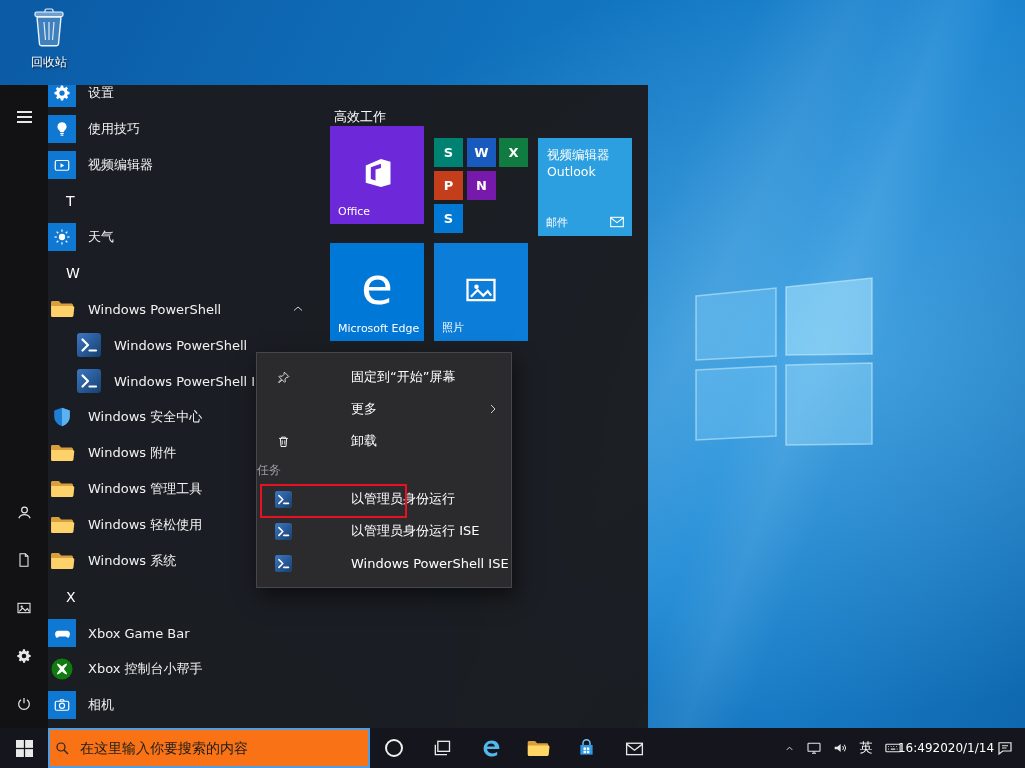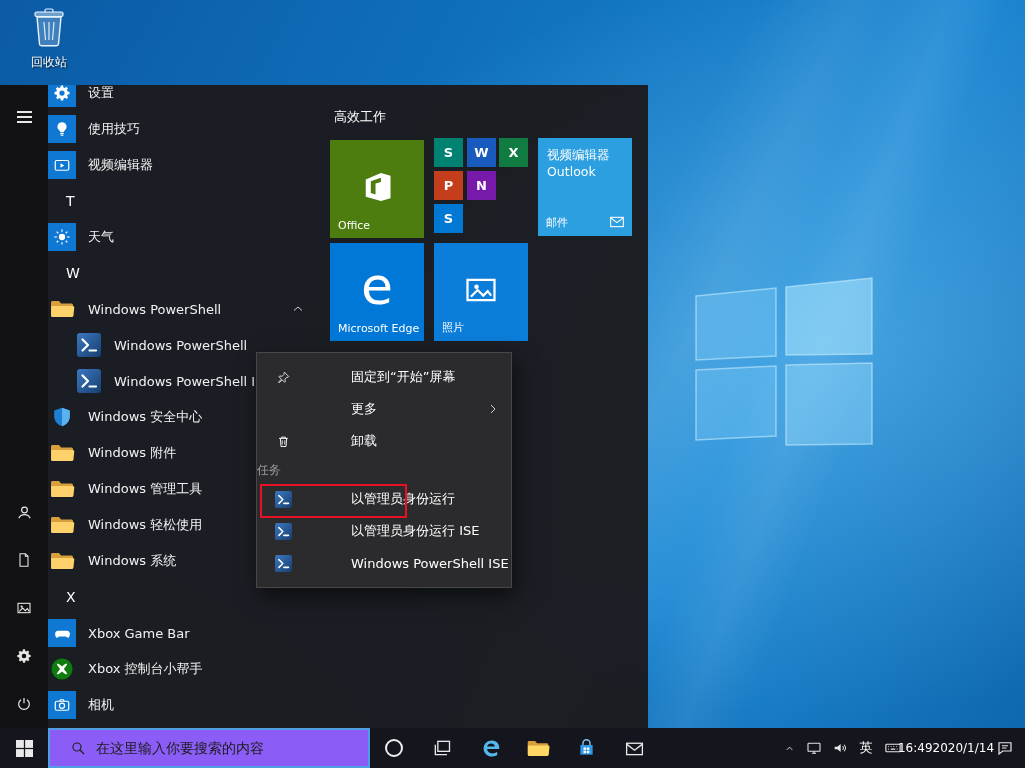--- a/index.html
+++ b/index.html
@@ -36,21 +36,21 @@
   .blue-tile{background:#0e78d2;}
   .app-label{font-size:13px;color:#f2f2f2;white-space:nowrap;}
   .section-header{height:36px;display:flex;align-items:center;padding-left:18px;font-size:14px;color:#fff;}
   .chev-up{margin-left:auto;margin-right:24px;display:flex;}
 
   
   .tiles{position:absolute;left:330px;top:0;width:318px;height:100%;}
   .tiles-title{position:absolute;left:4px;top:23px;font-size:13px;color:#fff;}
   .tile{position:absolute;width:94px;height:98px;color:#fff;display:flex;align-items:center;justify-content:center;}
   .tile-label{position:absolute;left:8px;bottom:6px;font-size:11px;color:#fff;}
-  .tile-office{left:0;top:55px;background:#4d7c0f;}
+  .tile-office{left:0;top:41px;background:#6d28d9;}
   .small-grid{position:absolute;left:104px;top:53px;width:94px;height:98px;}
   .small-tile{position:absolute;width:29px;height:29px;display:flex;align-items:center;justify-content:center;font-size:13px;font-weight:bold;color:#fff;}
   .st-sway{left:0;top:0;background:#008272;}
   .st-word{left:33px;top:0;background:#185abd;}
   .st-excel{left:65px;top:0;background:#107c41;}
   .st-ppt{left:0;top:33px;background:#c43e1c;}
   .st-onenote{left:33px;top:33px;background:#7719aa;}
   .st-skype{left:0;top:66px;background:#0078d4;}
   .tile-mail{left:208px;top:53px;background:#2b9fe0;}
   .mail-l1{position:absolute;left:9px;top:9px;font-size:12.5px;}
@@ -67,21 +67,21 @@
   .cm-icon{width:20px;margin-right:10px;display:flex;justify-content:center;flex:none;}
   .cm-label{white-space:nowrap;}
   .cm-chevron{margin-left:auto;display:flex;}
   .cm-header{height:26px;display:flex;align-items:center;font-size:12px;color:#9d9da3;}
   .red-box{position:absolute;left:3px;top:131px;width:143px;height:30px;border:2px solid #e81123;pointer-events:none;z-index:2;}
 
   
   .taskbar{position:absolute;left:0;bottom:0;width:1025px;height:40px;background:#14151d;display:flex;align-items:center;z-index:30;}
   .tb-btn{width:48px;height:40px;display:flex;align-items:center;justify-content:center;flex:none;}
   .tb-start{width:48px;}
-  .tb-search{width:322px;height:40px;background:#8b5cf6;border:2px solid #4f9ee3;box-sizing:border-box;display:flex;align-items:center;padding:0 16px;flex:none;}
+  .tb-search{width:322px;height:40px;background:#f97316;border:2px solid #4f9ee3;box-sizing:border-box;display:flex;align-items:center;padding:0 0;flex:none;}
   .search-icon{display:flex;margin:0 8px 0 4px;}
   .search-input{flex:1;border:none;outline:none;font-size:14px;color:#111;background:transparent;font-family:inherit;min-width:0;}
   .search-input::placeholder{color:#1c1c1c;opacity:1;}
   .cortana-circle{width:14px;height:14px;border:2px solid #f0f0f0;border-radius:50%;}
   .tray{margin-left:auto;display:flex;align-items:center;height:100%;}
   .tray-btn{height:40px;display:flex;align-items:center;justify-content:center;}
   .w24{width:24px;} .w26{width:26px;} .w28{width:28px;} .w40{width:40px;}
   .tray-ime{width:26px;font-size:13px;color:#fff;}
   .tb-clock{width:78px;height:40px;display:flex;align-items:center;justify-content:center;font-size:12px;color:#fff;line-height:14px;}
 </style>

